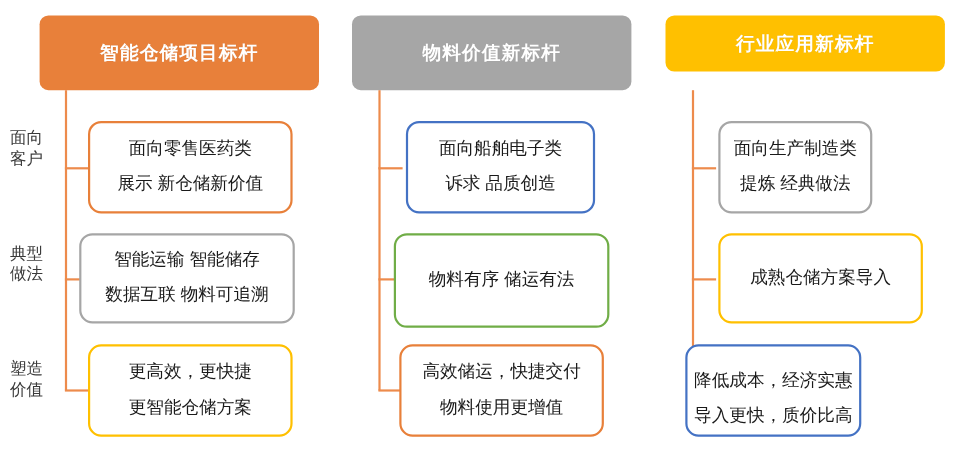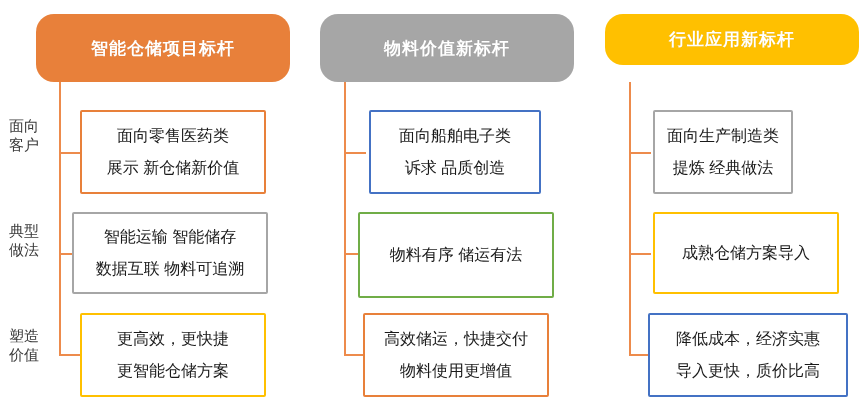--- a/index.html
+++ b/index.html
@@ -30,21 +30,21 @@
     font-size: 15px;
     line-height: 19px;
     font-weight: 400;
     letter-spacing: 0px;
   }
   .row-label .ln { display: block; white-space: nowrap; text-align: center; }
 
   
   .col-header {
     position: absolute;
-    border-radius: 18px;
+    border-radius: 8px;
     display: flex;
     align-items: center;
     justify-content: center;
     color: #ffffff;
     font-size: 17px;
     font-weight: 700;
     letter-spacing: 1px;
     text-shadow: 0 0 1px rgba(0,0,0,0.12);
     box-sizing: border-box;
   }
@@ -60,21 +60,21 @@
     height: 2px;
     background: #ED8B4C;
   }
 
   
   .node {
     position: absolute;
     box-sizing: border-box;
     background: #ffffff;
     border: 2px solid #9c9c9c;
-    border-radius: 2px;
+    border-radius: 12px;
     display: flex;
     flex-direction: column;
     align-items: center;
     justify-content: center;
     color: #1a1a1a;
     font-size: 16px;
     line-height: 20px;
     padding: 0 6px;
   }
   .node .ln {
@@ -150,18 +150,18 @@
   <div class="branch" style="left:629px; top:253px; width:22px;"></div>
   <div class="branch" style="left:629px; top:354px; width:22px;"></div>
 
   <div class="node" style="left:653px; top:110px; width:140px; height:84px; border-color:#A6A6A6;">
     <span class="ln">面向生产制造类</span>
     <span class="ln">提炼 经典做法</span>
   </div>
   <div class="node" style="left:653px; top:212px; width:186px; height:82px; border-color:#FFC000;">
     <span class="ln">成熟仓储方案导入</span>
   </div>
-  <div class="node" style="left:648px; top:313px; width:200px; height:84px; border-color:#4472C4;">
+  <div class="node" style="left:623px; top:313px; width:160px; height:84px; border-color:#4472C4;justify-content:flex-end;">
     <span class="ln">降低成本，经济实惠</span>
     <span class="ln">导入更快，质价比高</span>
   </div>
 
 </div>
 
 </body></html>

